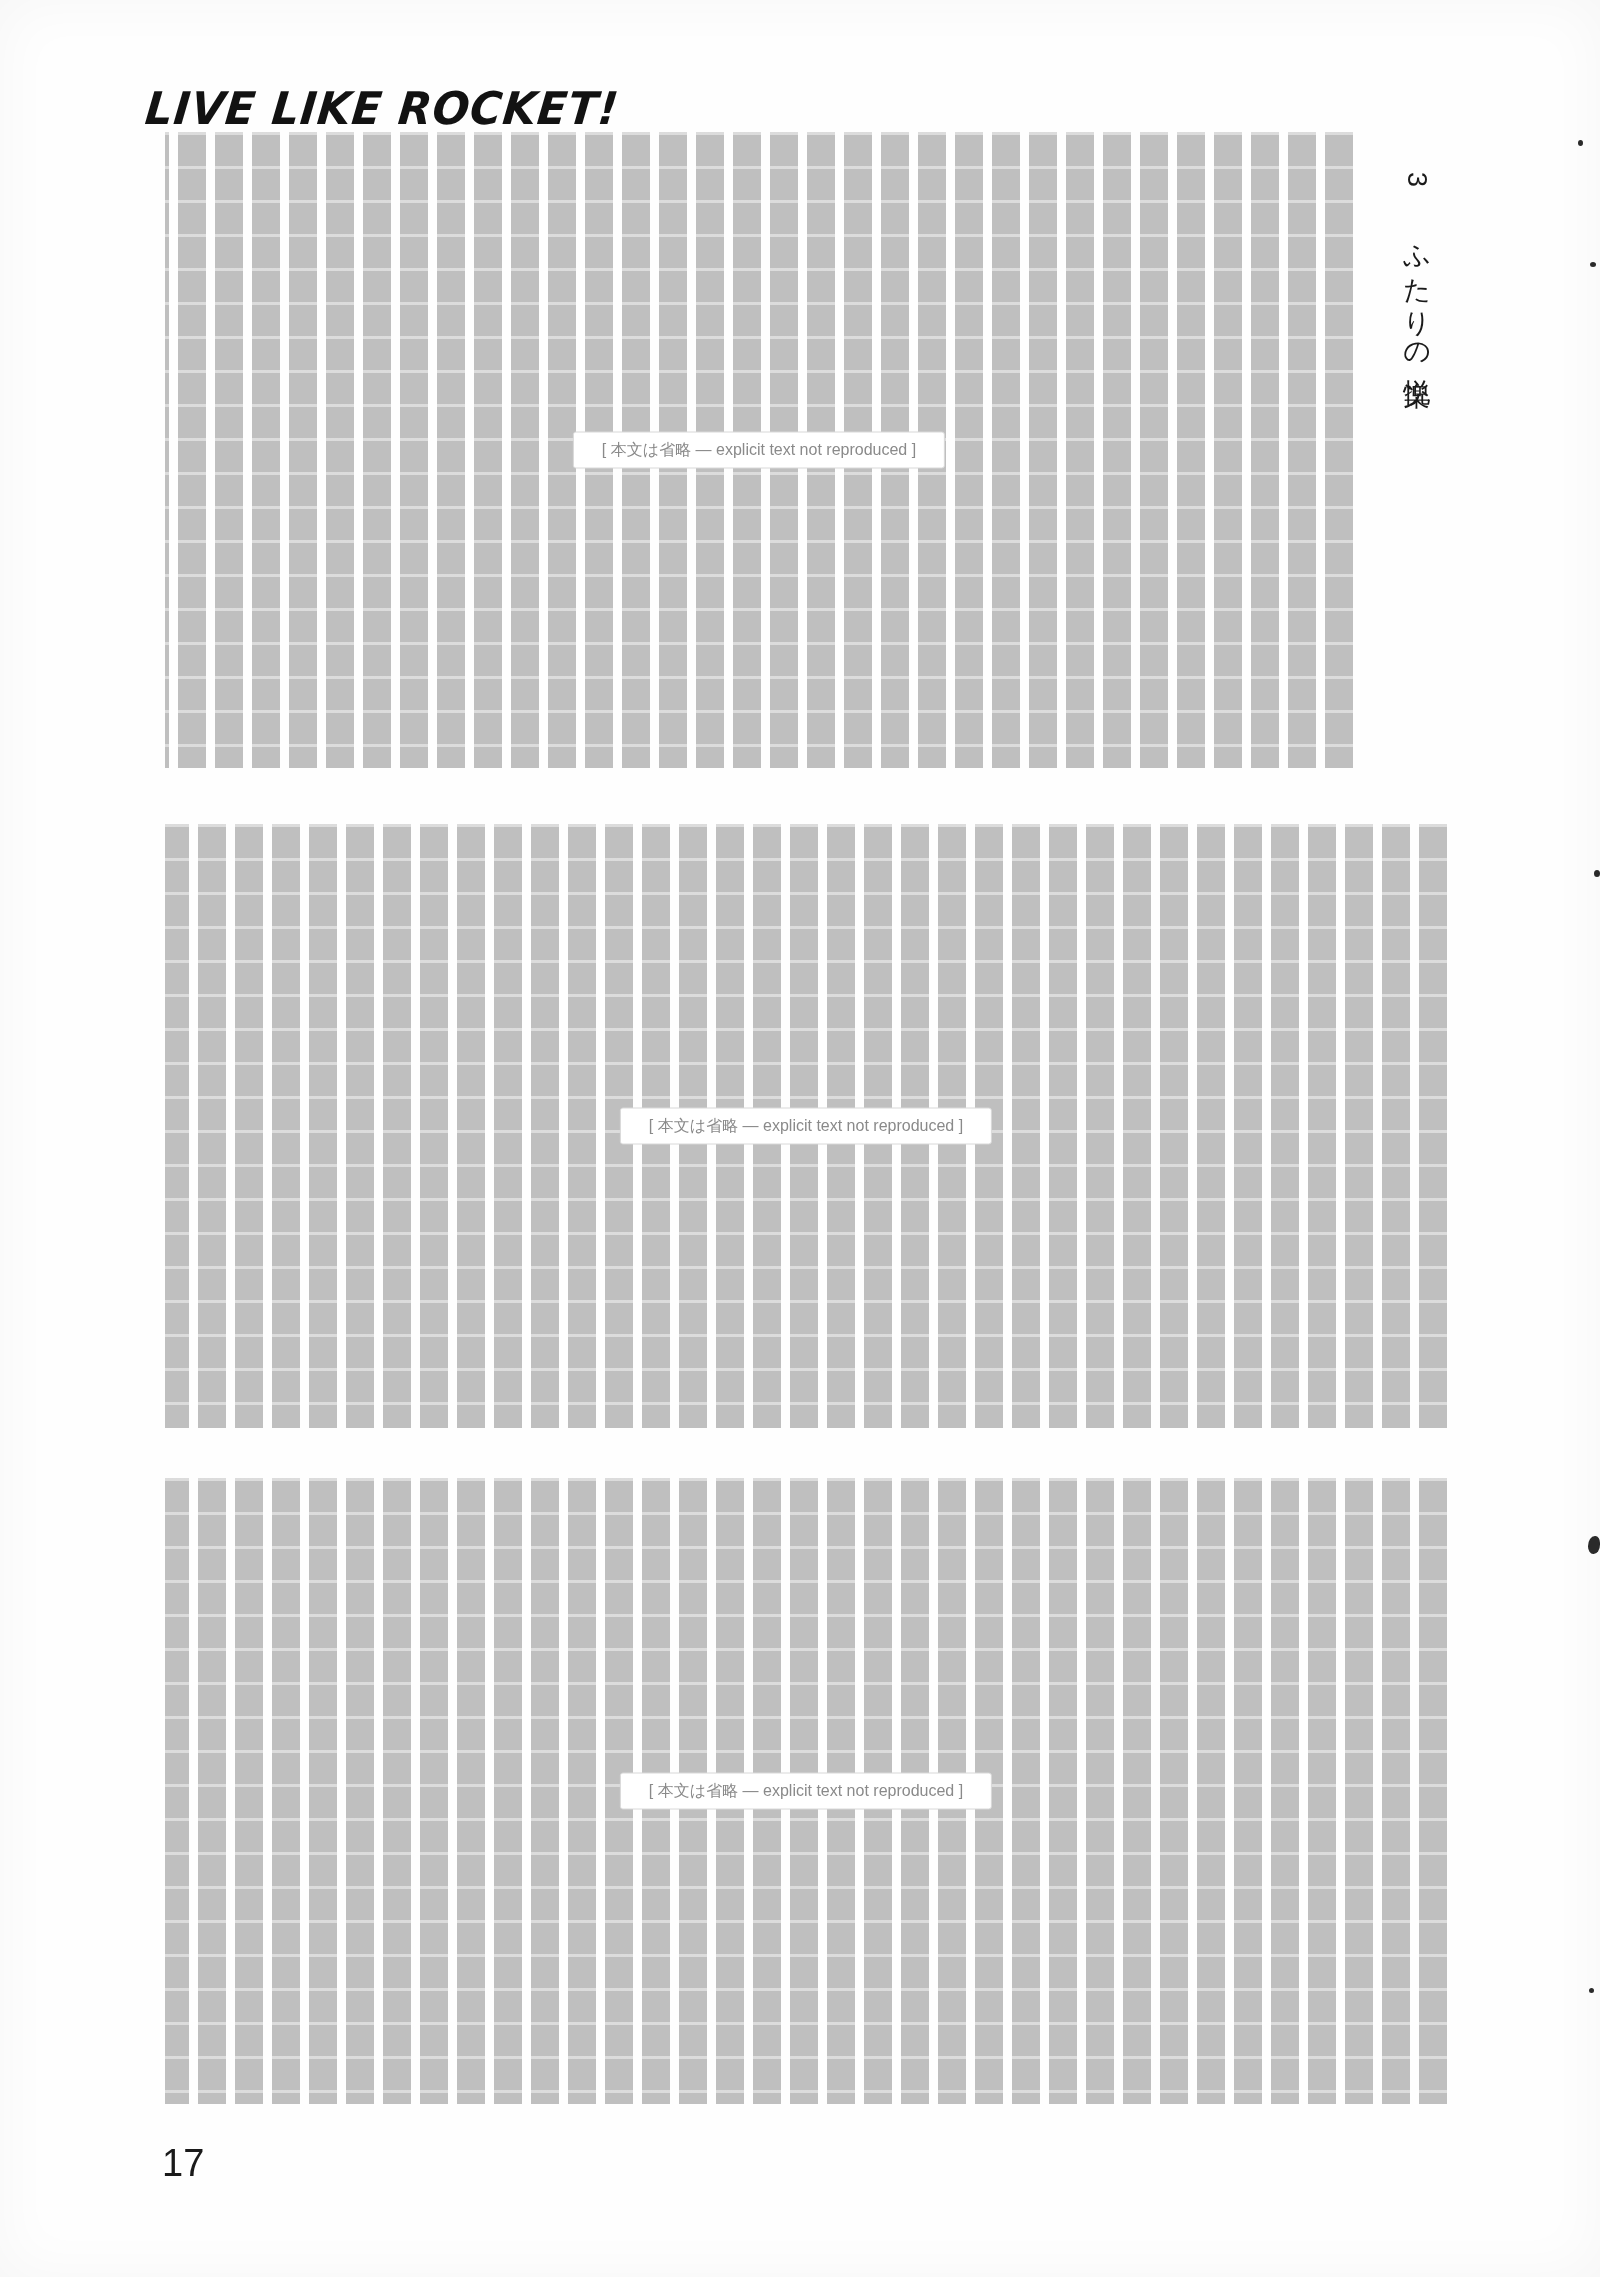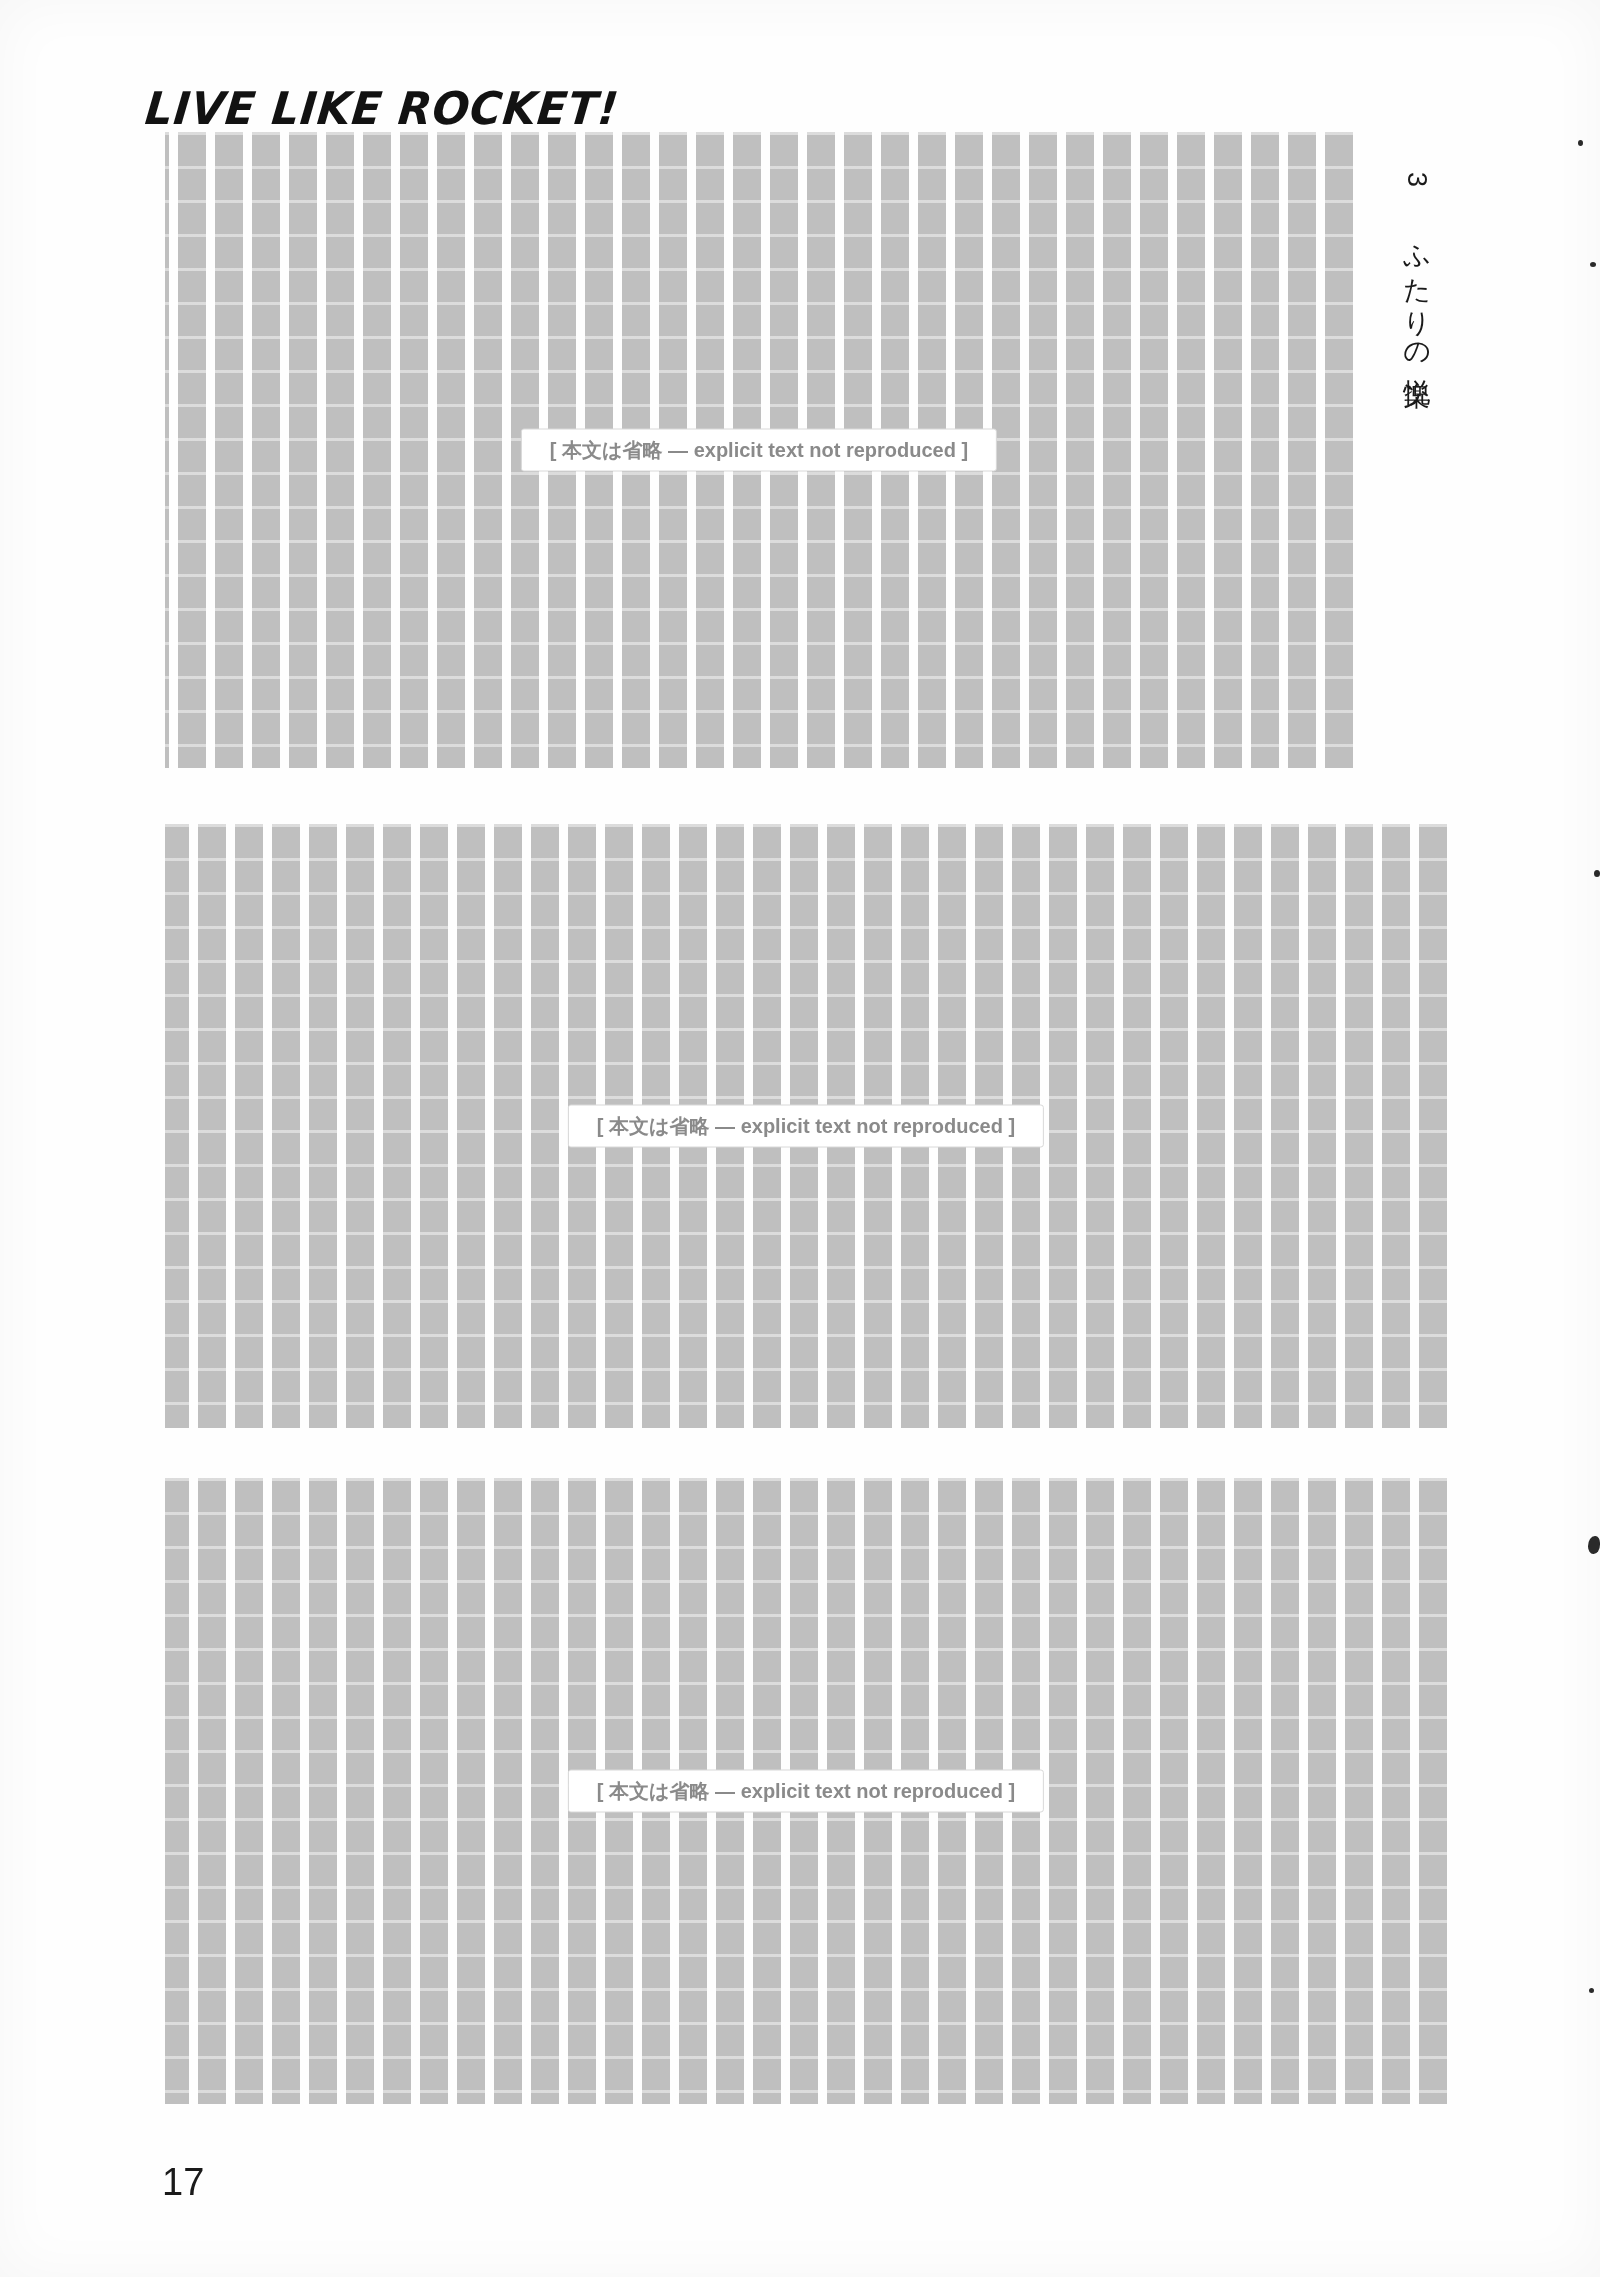--- a/index.html
+++ b/index.html
@@ -58,34 +58,32 @@
   .band3 { left: 165px; top: 1478px; width: 1282px; height: 626px; }
   .redact-label {
     position: absolute;
     top: 50%;
     left: 50%;
     transform: translate(-50%, -50%);
     background: #ffffff;
     border: 1px solid #d8d8d8;
     border-radius: 3px;
     color: #8a8a8a;
-    font-size: 20px;
+    font-size: 16px;
     padding: 7px 28px;
     white-space: nowrap;
-    font-weight: bold;
   }
   
   .pagenum {
     position: absolute;
     left: 162px;
     top: 2142px;
     font-family: "Liberation Sans", sans-serif;
     font-size: 38px;
     color: #1a1a1a;
-    margin-top: 19px;
   }
   
   .speck {
     position: absolute;
     background: #2a2a2a;
     border-radius: 50%;
   }
   .s1 { left: 1578px; top: 140px;  width: 5px;  height: 6px; }
   .s2 { left: 1590px; top: 262px;  width: 6px;  height: 5px; }
   .s3 { left: 1594px; top: 870px;  width: 6px;  height: 7px; }

